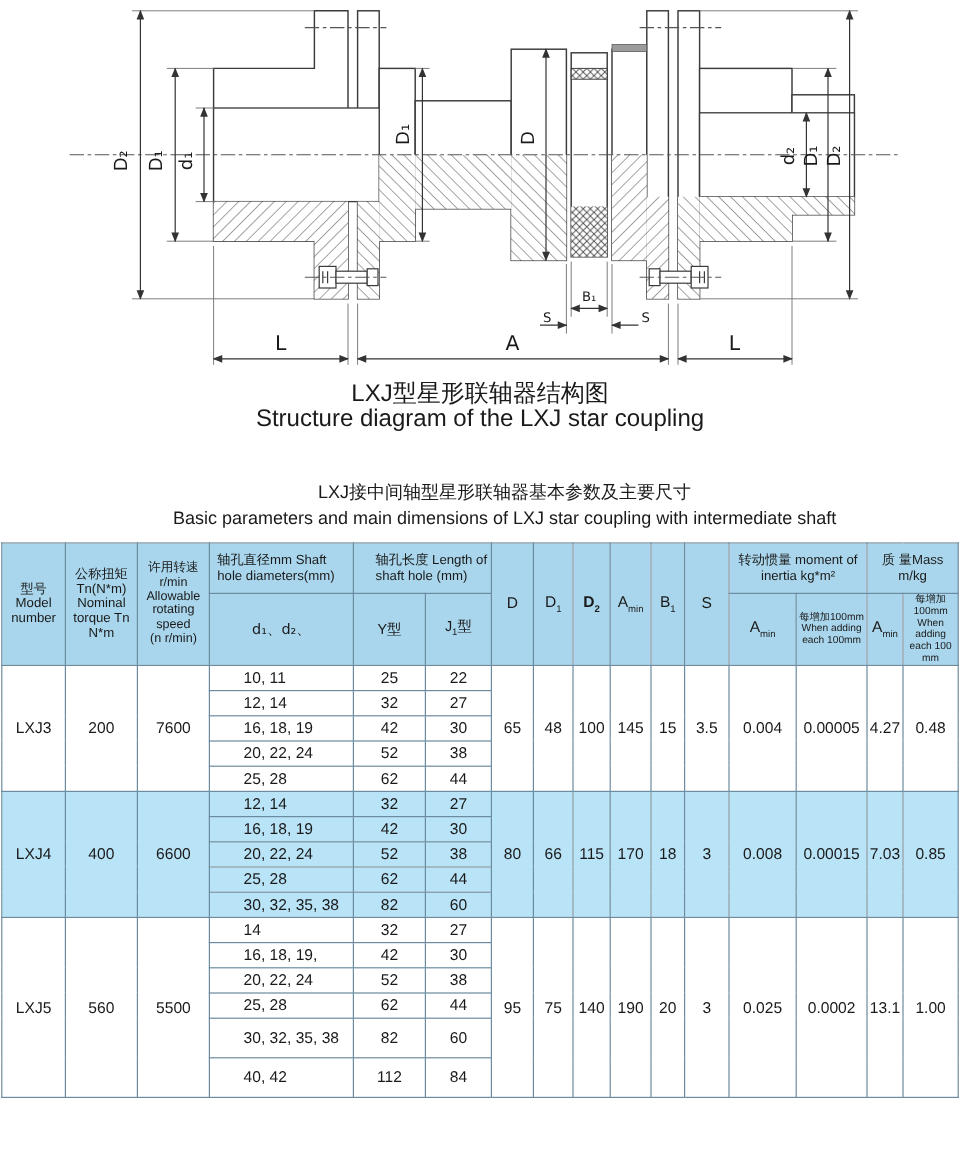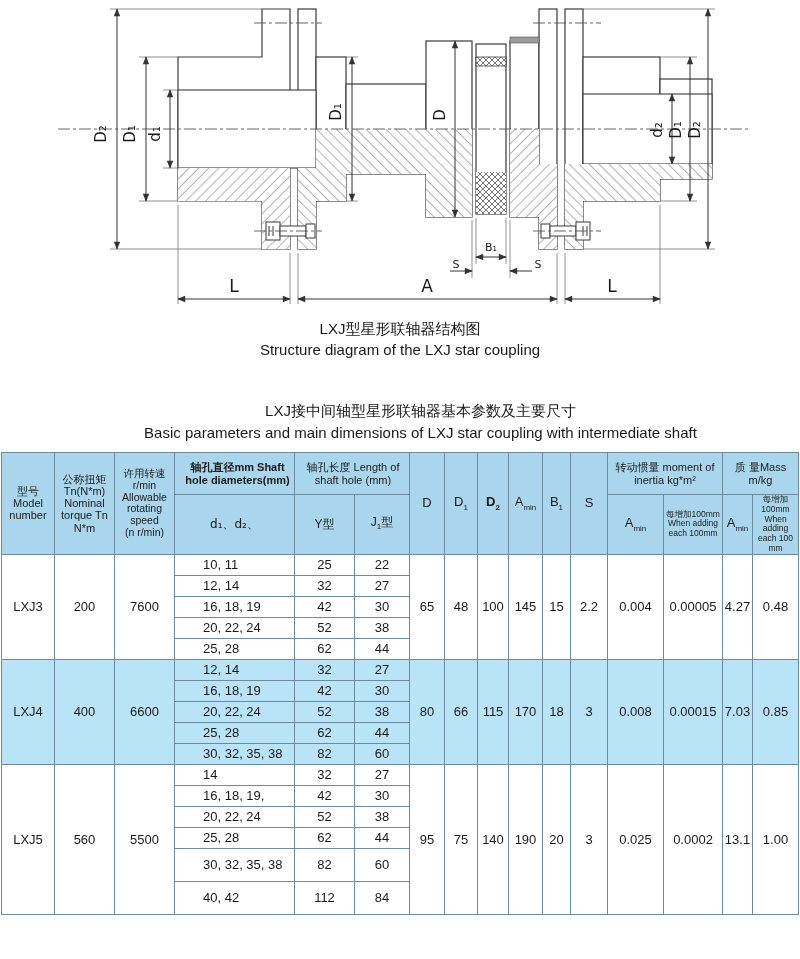--- a/index.html
+++ b/index.html
@@ -8,21 +8,21 @@
     --hl:#b9e3f7;
     --ink:#1a1a1a;
   }
   html,body{margin:0;padding:0;background:#ffffff;}
   body{width:800px;height:959px;font-family:"Liberation Sans",sans-serif;color:var(--ink);overflow:hidden;}
   .subf{font-family:"DejaVu Sans",sans-serif;}
   
   .drawing-wrap{width:800px;height:312px;position:relative;}
   svg text{font-family:"DejaVu Sans",sans-serif;fill:#1a1a1a;}
   
-  .caption{ text-align:center; font-size:15px; line-height:21px; margin-top:6px;}
+  .caption{ text-align:center; font-size:20px; line-height:21px; margin-top:6px;}
   .caption .zh{display:block;}
   .caption .en{display:block;}
   .table-title{ text-align:center; font-size:15px; line-height:22px; margin-top:40px;margin-left:41px;}
   .table-title .zh{display:block;}
   .table-title .en{display:block;}
   
   table{border-collapse:collapse;table-layout:fixed;width:797px;margin:8px 1px 0 1px;}
   th,td{border:1px solid var(--border);padding:0;overflow:hidden;font-weight:normal;}
   thead th{background:var(--hdr);font-size:11px;line-height:1.12;vertical-align:middle;text-align:center;}
   thead .blk{display:block;}
@@ -219,25 +219,25 @@
         <span class="blk">Tn(N*m)</span>
         <span class="blk">Nominal torque Tn</span>
         <span class="blk">N*m</span>
       </th>
       <th rowspan="2" style="font-size:10.5px;">
         <span class="blk">许用转速</span>
         <span class="blk">r/min</span>
         <span class="blk">Allowable rotating speed</span>
         <span class="blk">(n r/min)</span>
       </th>
-      <th style="text-align:center;padding-left:6px;font-weight:bold;">
+      <th style="text-align:left;padding-left:6px;">
         <span>轴孔直径mm</span>
         <span>Shaft hole diameters(mm)</span>
       </th>
-      <th colspan="2" style="text-align:center;padding-left:2px;">
+      <th colspan="2" style="text-align:left;padding-left:18px;">
         <span>轴孔长度</span>
         <span>Length of shaft hole (mm)</span>
       </th>
       <th rowspan="2" style="font-size:13px;">D</th>
       <th rowspan="2" style="font-size:13px;"><span>D</span><sub>1</sub></th>
       <th rowspan="2" style="font-size:13px;font-weight:bold;"><span>D</span><sub>2</sub></th>
       <th rowspan="2" style="font-size:13px;"><span>A</span><sub>min</sub></th>
       <th rowspan="2" style="font-size:13px;"><span>B</span><sub>1</sub></th>
       <th rowspan="2" style="font-size:13px;">S</th>
       <th colspan="2">
@@ -271,21 +271,21 @@
         <td rowspan="5">200</td>
         <td rowspan="5">7600</td>
         <td class="bore">10, 11</td>
         <td>25</td>
         <td>22</td>
         <td rowspan="5">65</td>
         <td rowspan="5">48</td>
         <td rowspan="5">100</td>
         <td rowspan="5">145</td>
         <td rowspan="5">15</td>
-        <td rowspan="5">2.2</td>
+        <td rowspan="5">3.5</td>
         <td rowspan="5">0.004</td>
         <td rowspan="5">0.00005</td>
         <td rowspan="5">4.27</td>
         <td rowspan="5">0.48</td>
       </tr>
       <tr>
         <td class="bore">12, 14</td>
         <td>32</td>
         <td>27</td>
       </tr>

